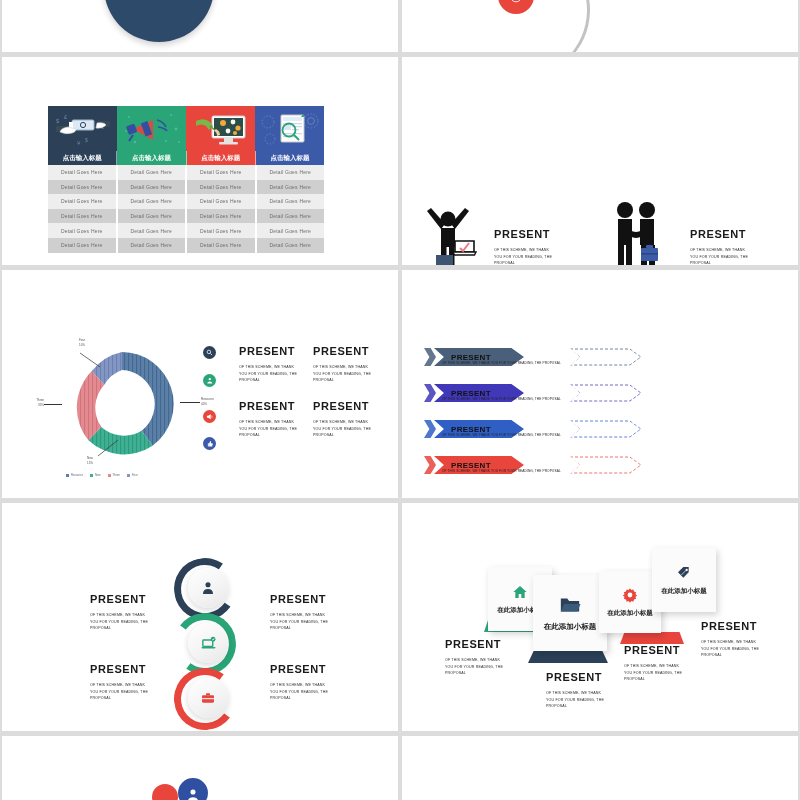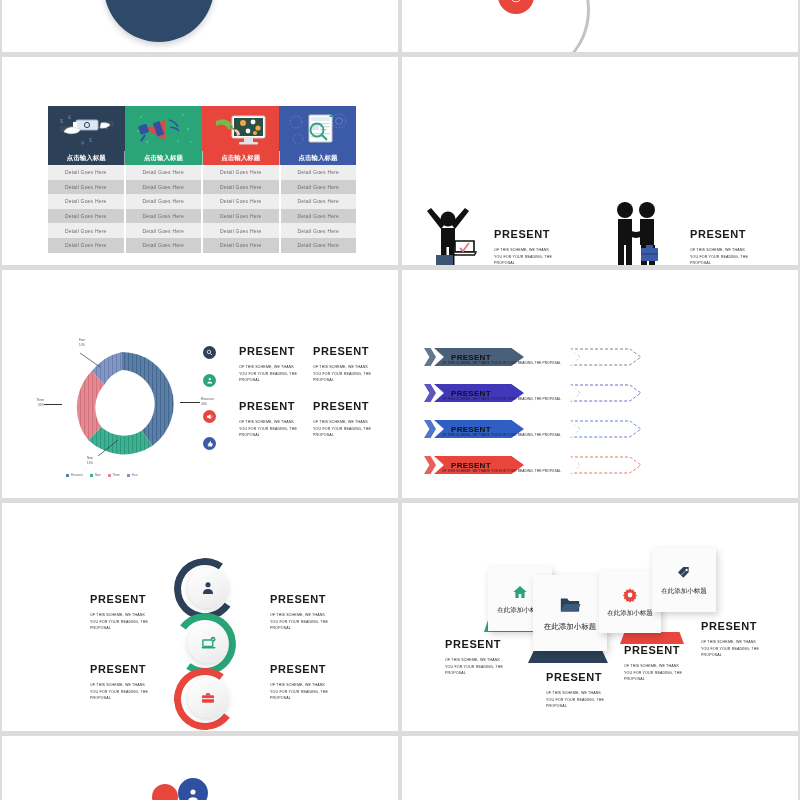--- a/index.html
+++ b/index.html
@@ -31,21 +31,21 @@
   .present-body {
     font-size: 3.6px;
     line-height: 1.85;
     color: #2b2b2b;
     letter-spacing: 0.15px;
     margin-top: 4px;
     text-transform: uppercase;
   }
 
   
-  .tbl-wrap { position:absolute; left:46px; top:106px; width:308px; }
+  .tbl-wrap { position:absolute; left:46px; top:106px; width:276px; }
   .tbl-head { display:flex; height:45px; }
   .tbl-head .cell { flex:1; position:relative; overflow:hidden; }
   .tbl-titles { display:flex; height:14px; }
   .tbl-titles .cell {
     flex:1; display:flex; align-items:center; justify-content:center;
     font-size:6.5px; font-weight:bold; color:#fff;
     font-family:"DejaVu Sans", sans-serif;
     border-right:1px solid rgba(255,255,255,.5);
   }
   .tbl-titles .cell:last-child{border-right:none;}
@@ -105,21 +105,21 @@
   }
 
   
   .box-card{
     position:absolute; width:64px; height:64px; background:#fbfbfb;
     box-shadow:2px 3px 7px rgba(0,0,0,.18);
     display:flex; flex-direction:column; align-items:center; justify-content:center;
     gap:6px;
   }
   .box-card .cn{
-    font-size:6.5px; font-weight:normal; color:#222;
+    font-size:6.5px; font-weight:bold; color:#222;
     font-family:"DejaVu Sans", sans-serif;
   }
   .box-base{
     position:absolute; height:12px;
     clip-path: polygon(7% 0, 93% 0, 100% 100%, 0 100%);
   }
 </style>
 </head>
 <body>
 

